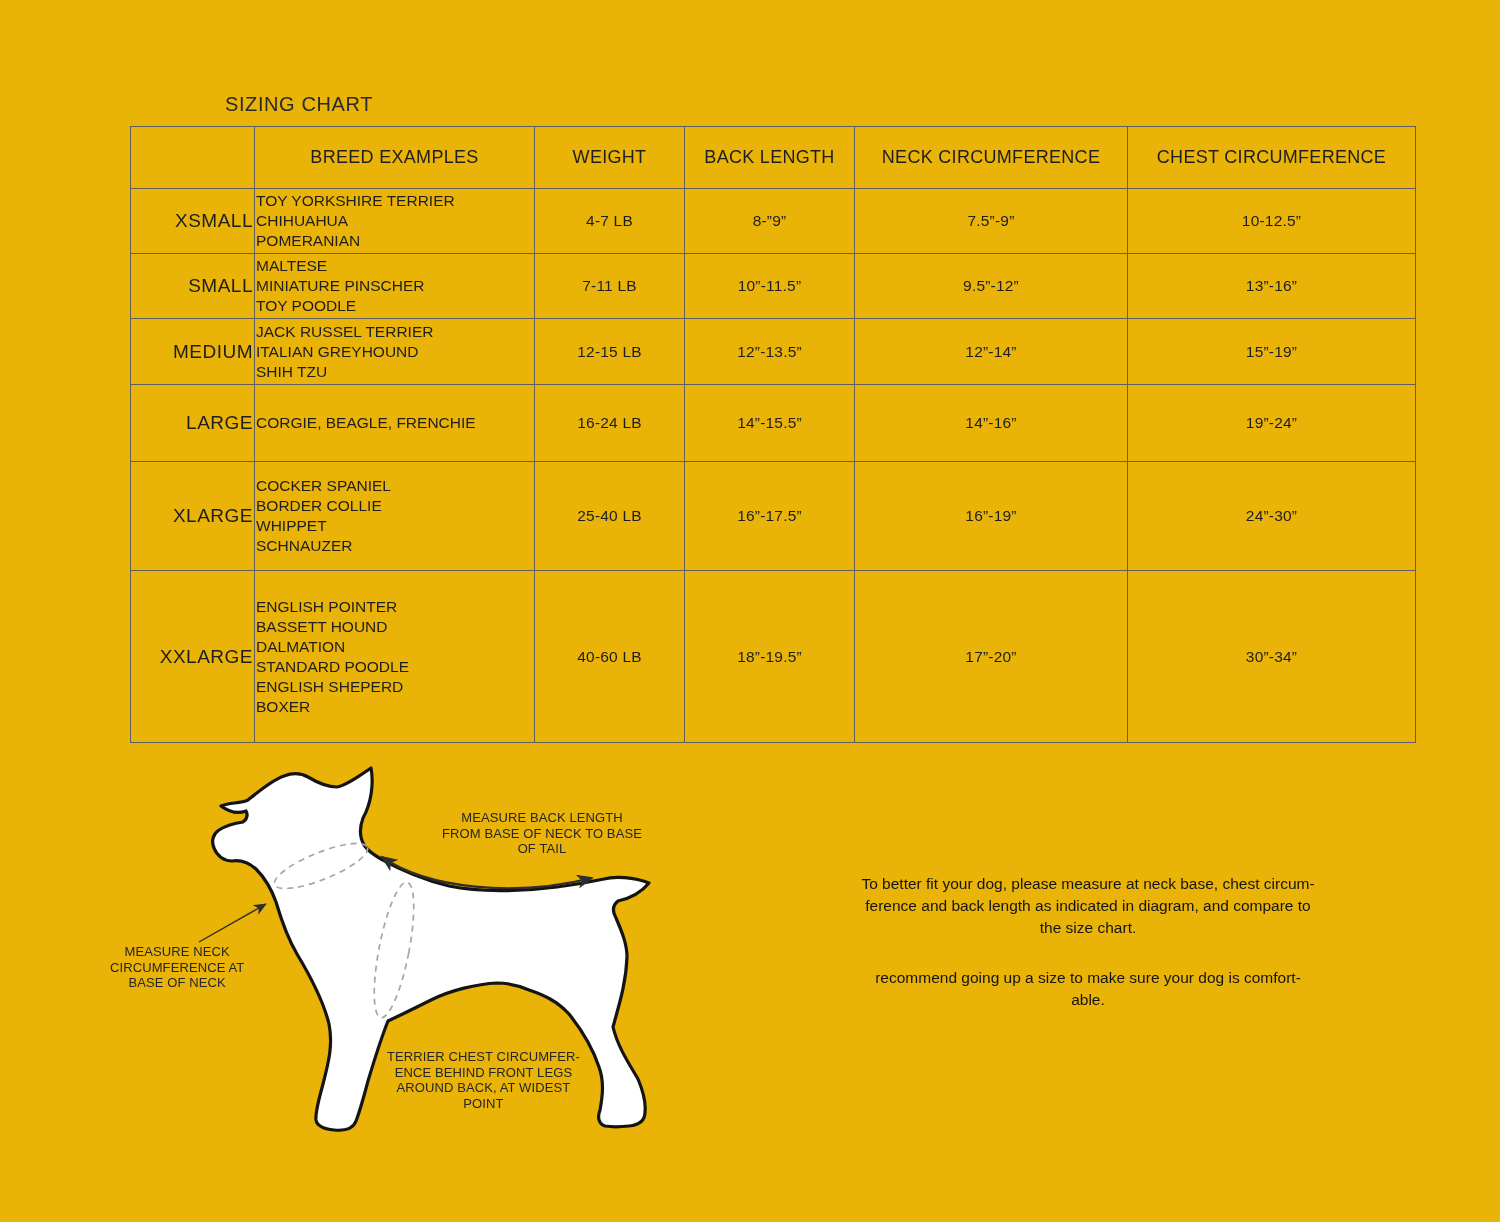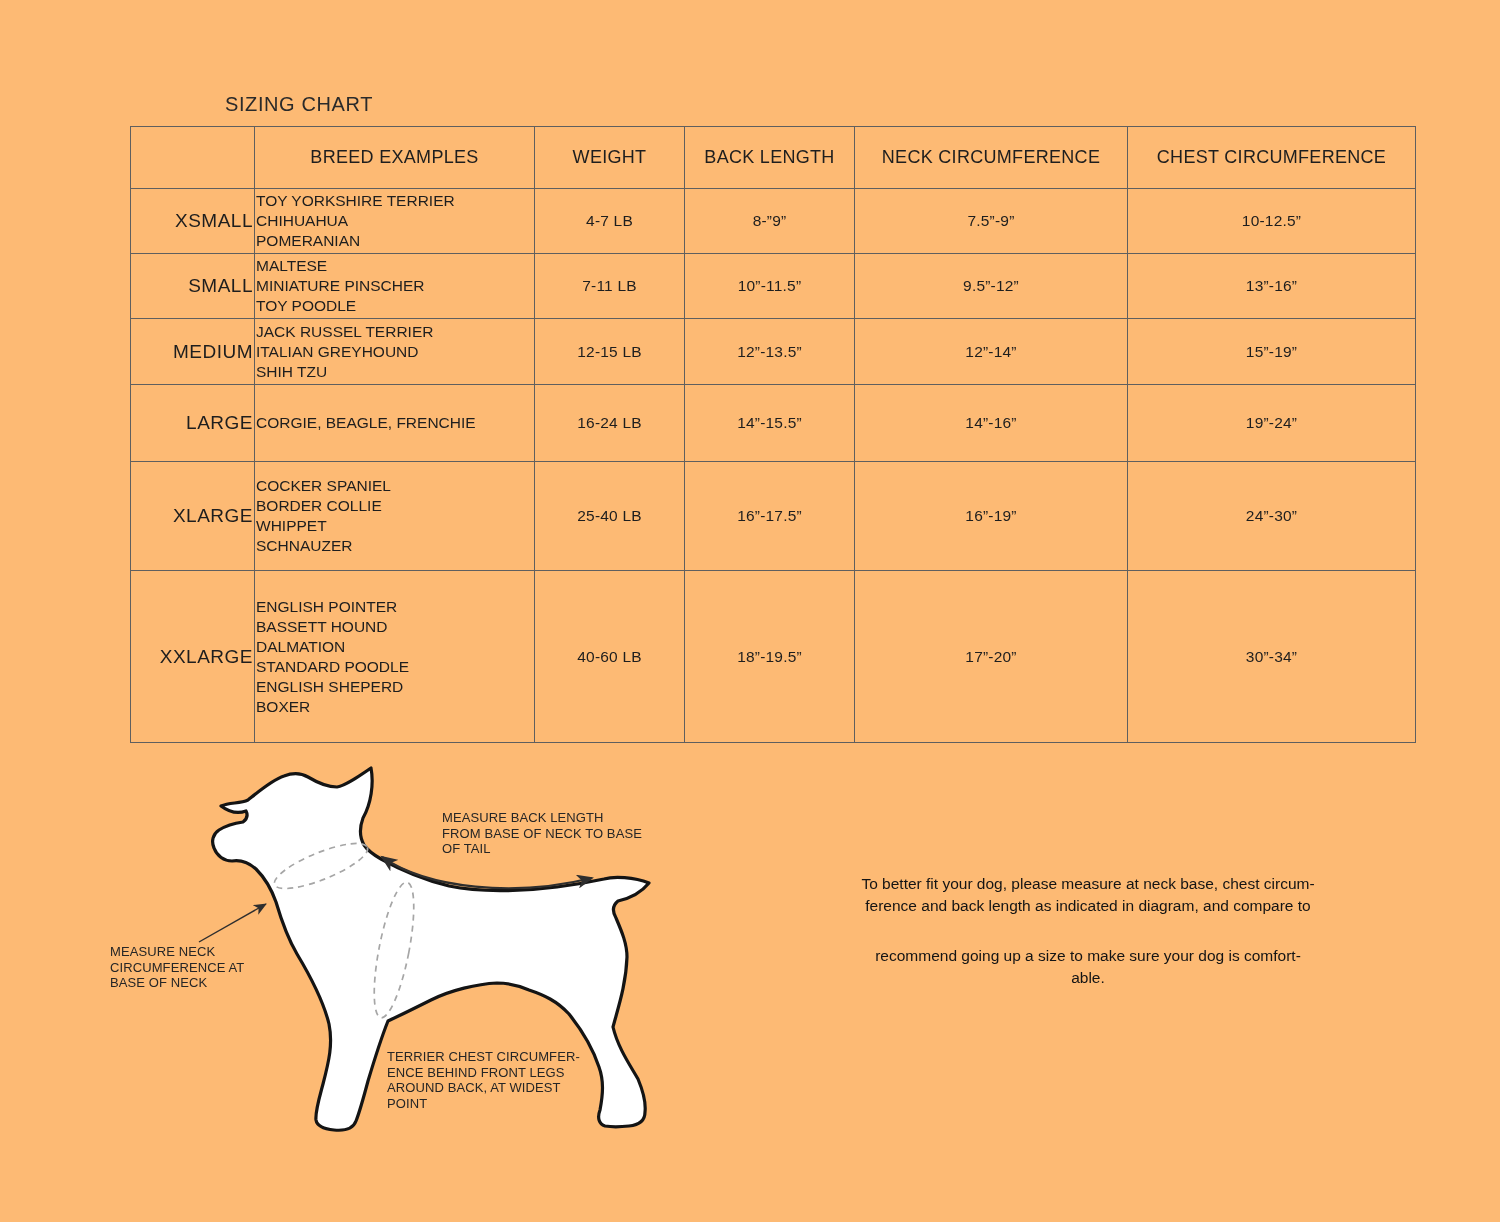--- a/index.html
+++ b/index.html
@@ -1,17 +1,17 @@
 <!DOCTYPE html>
 <html><head>
 <meta charset="utf-8">
 <style>
   html,body{margin:0;padding:0;background:#ffffff;}
   .page{
-    position:relative;width:1500px;height:1222px;background:#fdba74;
+    position:relative;width:1500px;height:1222px;background:#eab308;
     font-family:"Liberation Sans",sans-serif;color:#1e1e1e;overflow:hidden;
   }
   .title{
     position:absolute;left:225px;top:93px;
     font-size:20px;letter-spacing:0.6px;color:#2a2a2a;white-space:nowrap;
   }
   table.chart{
     position:absolute;left:130px;top:126px;width:1285px;
     border-collapse:collapse;table-layout:fixed;
   }
@@ -21,21 +21,21 @@
   table.chart th{
     font-weight:normal;font-size:18px;letter-spacing:0.3px;text-align:center;color:#1e1e1e;
   }
   tr.hdr{height:62px;}
   tr.r0{height:65px;} tr.r1{height:65px;} tr.r2{height:66px;}
   tr.r3{height:77px;} tr.r4{height:109px;} tr.r5{height:172px;}
   td.size{font-size:19px;text-align:right;letter-spacing:0.5px;}
   td.breed{font-size:15.5px;line-height:20px;white-space:pre-line;text-align:left;}
   td.num{font-size:15.5px;text-align:center;letter-spacing:0.2px;}
   svg.dog{position:absolute;left:100px;top:750px;width:600px;height:440px;}
-  .note{position:absolute;font-size:13px;line-height:15.5px;color:#262626;letter-spacing:0.1px;white-space:nowrap;}
+  .note{position:absolute;font-size:13px;line-height:15.5px;color:#262626;letter-spacing:0.1px;white-space:nowrap;text-align:center;}
   .note-back{left:442px;top:810px;}
   .note-neck{left:110px;top:944px;}
   .note-chest{left:387px;top:1049px;}
   .instr{
     position:absolute;left:840px;top:873px;width:496px;
     font-size:15.5px;line-height:22px;text-align:center;color:#141414;
   }
   .instr .p2{margin-top:28px;}
 </style>
 </head>
@@ -207,20 +207,21 @@
     <div>TERRIER CHEST CIRCUMFER-</div>
     <div>ENCE BEHIND FRONT LEGS</div>
     <div>AROUND BACK, AT WIDEST</div>
     <div>POINT</div>
   </div>
 
   <div class="instr">
     <div class="p1">
       <div>To better fit your dog, please measure at neck base, chest circum-</div>
       <div>ference and back length as indicated in diagram, and compare to</div>
+      <div>the size chart.</div>
     </div>
     <div class="p2">
       <div>recommend going up a size to make sure your dog is comfort-</div>
       <div>able.</div>
     </div>
   </div>
 
 </div>
 
 </body></html>

